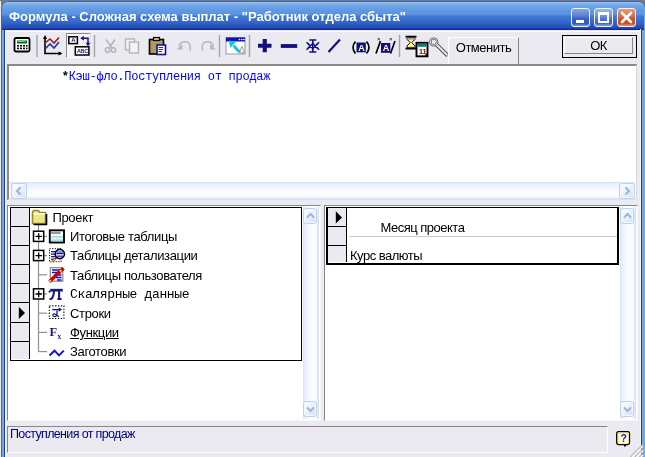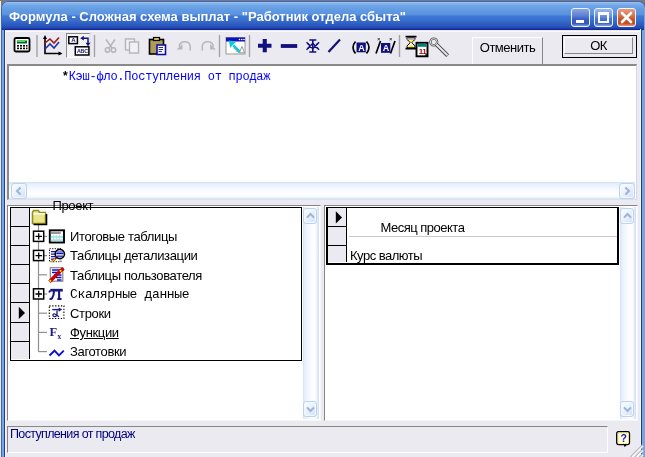--- a/index.html
+++ b/index.html
@@ -20,21 +20,21 @@
 #btnmax i { position:absolute; left:3px; top:3px; width:11px; height:11px; border:2px solid #fff; border-top-width:3px; }
 #btnclose { left:617px; background:linear-gradient(180deg,#e89a7c 0%,#d4704b 42%,#c85229 60%,#c64e24 85%,#e8987a 100%); }
 #content { left:5px; top:29px; width:636px; height:428px; background:#ebeaf0; border-left:1px solid #f8f8fa; border-right:1px solid #f8f8fa; }
 #titleline { left:5px; top:29.2px; width:635px; height:1.3px; background:#14269a; }
 #titlehl { left:5px; top:30.5px; width:635px; height:1.3px; background:#fbfaf8; }
 #lnavy { left:4px; top:29px; width:1.2px; height:428px; background:#1c3c9c; }
 #rnavy { left:641px; top:29px; width:1.2px; height:428px; background:#1c3c9c; }
 
 
 .wbtn { background:#ebeaf0; border-top:1px solid #fdfdfb; border-left:1px solid #fdfdfb; border-right:1.5px solid #878787; border-bottom:1.5px solid #878787; color:#000; font-size:13px; text-align:center; letter-spacing:-0.5px; }
-#btncancel { left:472px; top:37px; width:71px; height:30px; line-height:19px; }
+#btncancel { left:448px; top:37px; width:71px; height:30px; line-height:19px; }
 #btnok-o { left:562px; top:35px; width:75px; height:23px; border:1.5px solid #000; background:#ebeaf0; }
 #btnok { left:1px; top:1px; width:69px; height:17px; line-height:16px; border-right-width:1px; border-bottom-width:1px; }
 
 
 #fbox { left:7px; top:64px; width:630px; height:136px; background:#fff;
   border-top:2px solid #8a8a8a; border-left:2px solid #8a8a8a; border-right:1.5px solid #d8d8de; border-bottom:1.5px solid #d8d8de; }
 #formula { left:20px; top:70px; font-family:"Liberation Mono", monospace; font-size:12px; letter-spacing:-0.25px; color:#0000ff; white-space:pre; }
 #formula .g { color:#ffffff; } #formula .st { color:#000; font-weight:bold; }
 
 #hscroll { left:9px; top:182px; width:626px; height:17.5px; background:linear-gradient(180deg,#d0e2f8 0%,#e8f0fc 12%,#f6f9fe 40%,#fdfeff 65%,#f8fafe 82%,#d9e8fc 92%,#dddde0 100%); }
@@ -362,21 +362,21 @@
     <path d="M29 104.5 L29 108.3 C29 110.4 26.5 111.3 25.3 110.1 C24.2 108.9 25.7 107 27.4 108.3 L31 110.7" stroke="#191983" stroke-width="1.3" fill="none"></path>
   </g>
 
   <g fill="#191983">
     <text x="21.5" y="130.3" font-size="12.5" font-weight="bold" font-family="Liberation Serif">F</text>
     <text x="29.6" y="132.6" font-size="7.5" font-weight="bold" font-family="Liberation Serif">x</text>
   </g>
 
   <path d="M21.5 149.5 L26.5 144.7 L31 149.5 L35.8 144.7" stroke="#1111cc" stroke-width="1.9" fill="none"></path>
 </svg>
-<div class="trow" style="left:52.5px; top:196px;">Проект</div>
+<div class="trow" style="left:52.5px; top:208px;">Проект</div>
 <div class="trow" style="left:70px; top:227.2px;">Итоговые таблицы</div>
 <div class="trow" style="left:70px; top:246.4px;">Таблицы детализации</div>
 <div class="trow" style="left:70px; top:265.6px;">Таблицы пользователя</div>
 <div class="trow" style="left:70px; top:284.8px;font-family:Liberation Mono, monospace;">Скалярные данные</div>
 <div class="trow" style="left:70px; top:304px;">Строки</div>
 <div class="trow" style="left:70px; top:323.2px;text-decoration:underline;">Функции</div>
 <div class="trow" style="left:70px; top:342.4px;">Заготовки</div>
 
 <div class="abs" id="status"></div>
 <div class="abs" id="statustext">Поступления от продаж</div>

